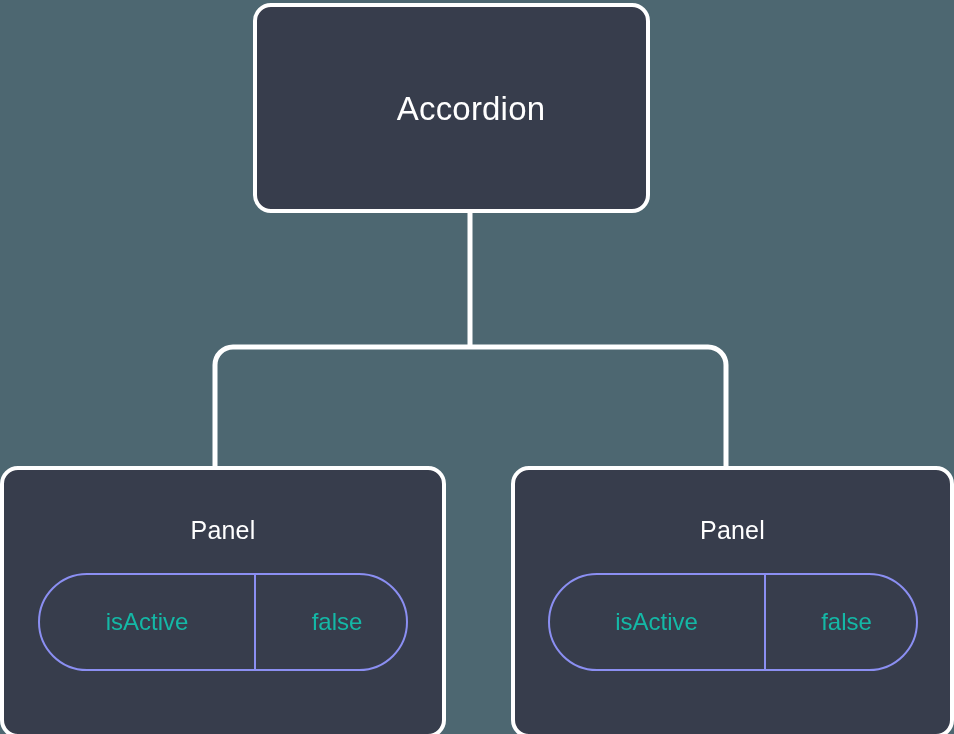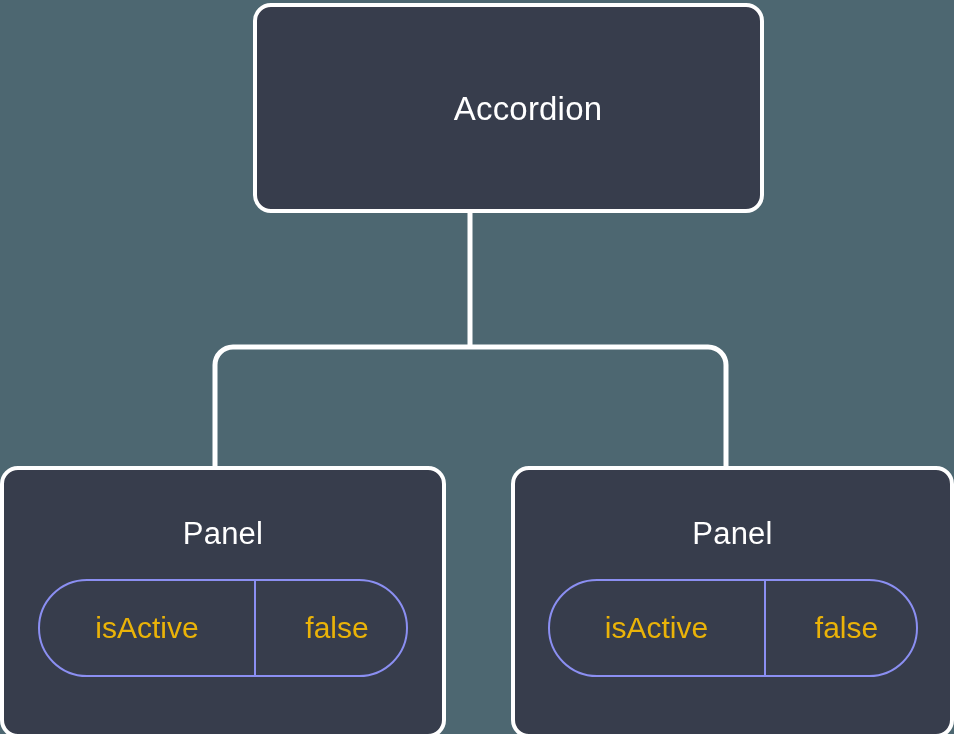--- a/index.html
+++ b/index.html
@@ -37,21 +37,21 @@
     border: 4px solid #ffffff;
     border-radius: 18px;
     display: flex;
     flex-direction: column;
     align-items: center;
   }
 
   .node-root {
     left: 253px;
     top: 3px;
-    width: 511px;
+    width: 397px;
     height: 210px;
     justify-content: center;
     padding-left: 39px;
   }
 
   .node-child {
     top: 466px;
     height: 272px;
     justify-content: flex-start;
     padding-top: 48px;
@@ -61,40 +61,40 @@
 
   .node-title {
     color: #ffffff;
     font-size: 33px;
     font-weight: 400;
     letter-spacing: 0.2px;
     line-height: 1;
     white-space: nowrap;
   }
   .node-child .node-title {
-    font-size: 31px;
+    font-size: 25px;
   }
 
   
   .state-pill {
     margin-top: 30px;
     display: flex;
     align-items: stretch;
     height: 98px;
     border: 2px solid #8b8ff2;
     border-radius: 49px;
     overflow: hidden;
     box-sizing: border-box;
   }
   .state-key, .state-val {
     display: flex;
     align-items: center;
     justify-content: center;
-    color: #eab308;
-    font-size: 30px;
+    color: #14b8a6;
+    font-size: 24px;
     line-height: 1;
     white-space: nowrap;
     box-sizing: border-box;
   }
   .state-key {
     width: 216px;
     border-right: 2px solid #8b8ff2;
   }
   .state-val {
     width: 150px;

